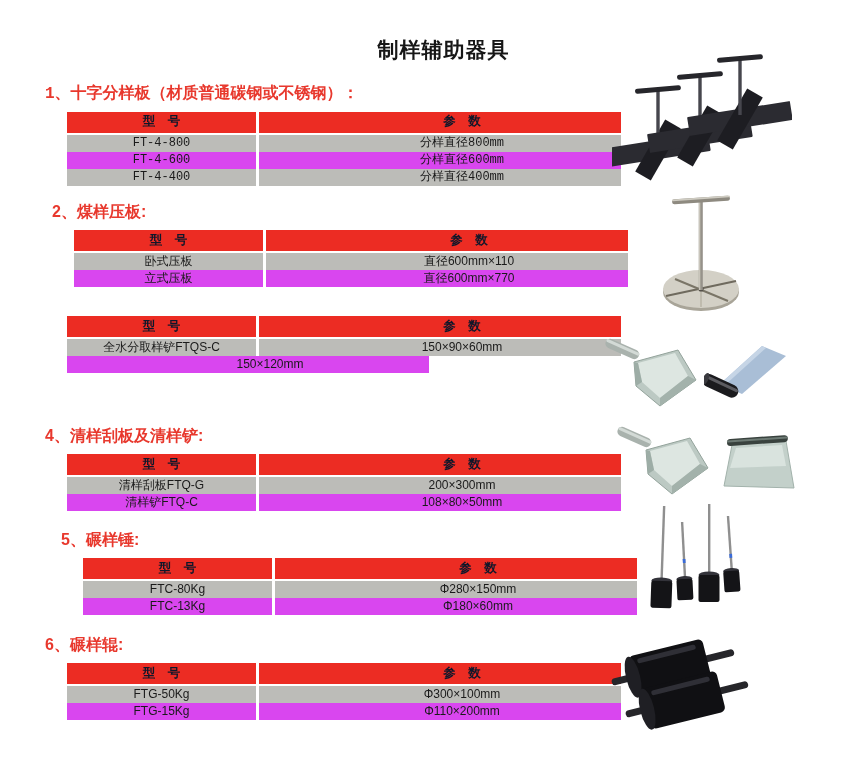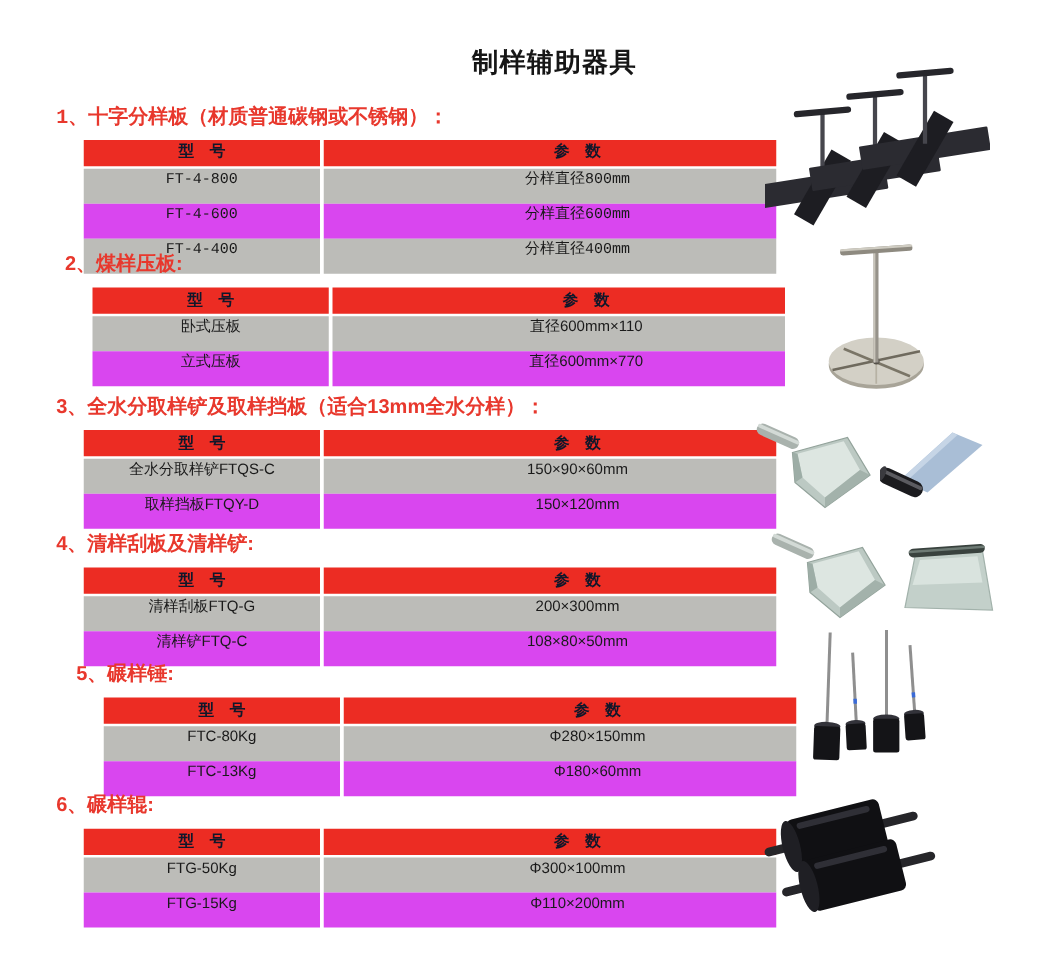--- a/index.html
+++ b/index.html
@@ -54,21 +54,21 @@
   .thead{margin-bottom:2px;}
   .hcell{
     height:21px;line-height:21px;
     background:var(--table-red,#ec2c23);
     color:#0f172a;
     font-size:12.5px;
     font-weight:700;
     text-align:center;
   }
   .trow .cell{
-    height:28px;line-height:17px;
+    height:17px;line-height:17px;
     font-size:12px;
     color:#1a1a1a;
     text-align:center;
     white-space:nowrap;
     overflow:hidden;
   }
   .model{width:189px;flex:0 0 189px;}
   .param{width:318px;flex:0 0 318px;padding-left:44px;}
   .trow.gray .cell{background:var(--row-gray,#bcbcb8);}
   .trow.white .cell{background:#d946ef;}
@@ -122,33 +122,31 @@
           </div>
           <div class="trow white">
             <div class="cell model">立式压板</div>
             <div class="cell param">直径600mm×770</div>
           </div>
         </div>
     </div>
   </div>
 
   <div class="section s3">
-    <div class="heading">3、全水分取样铲及取样挡板（适合13mm全水分样）：</div>
     <div class="spec-table">
       <div class="thead">
         <div class="hcell model">型　号</div>
         <div class="hcell param">参　数</div>
       </div>
       <div class="tbody">
           <div class="trow gray">
             <div class="cell model">全水分取样铲FTQS-C</div>
             <div class="cell param">150×90×60mm</div>
           </div>
           <div class="trow white">
-            <div class="cell model">取样挡板FTQY-D</div>
             <div class="cell param">150×120mm</div>
           </div>
         </div>
     </div>
   </div>
 
   <div class="section s4">
     <div class="heading">4、清样刮板及清样铲:</div>
     <div class="spec-table">
       <div class="thead">

